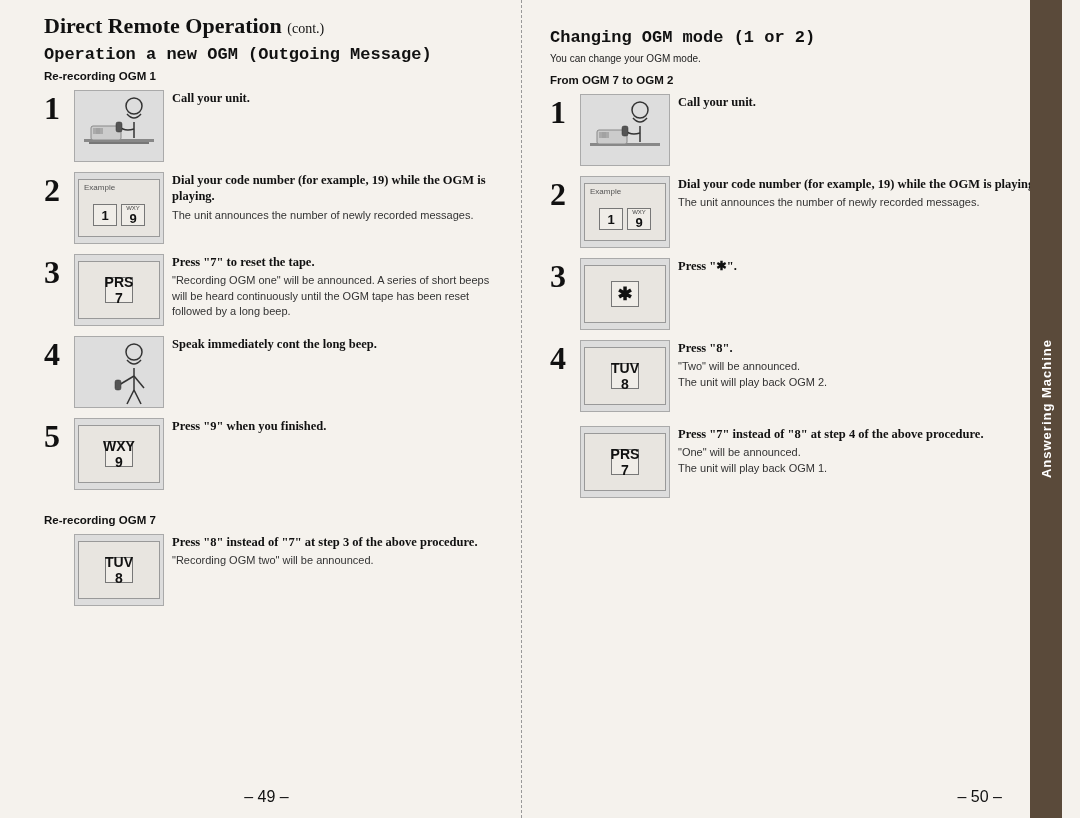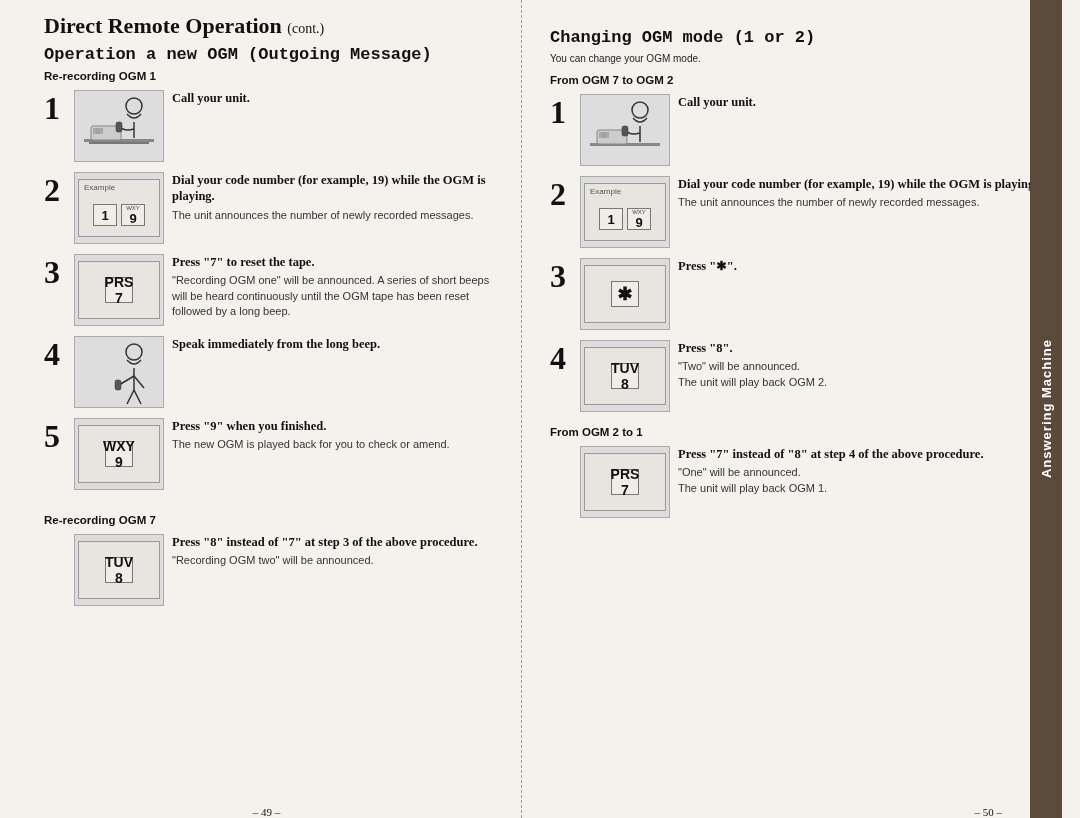--- a/index.html
+++ b/index.html
@@ -159,25 +159,24 @@
       justify-content: center;
       font-size: 14px;
       font-weight: bold;
     }
     .star-key {
       font-size: 18px;
       font-weight: bold;
     }
     .page-number {
       position: absolute;
-      bottom: 0;
+      bottom: 12px;
       left: 50%;
       transform: translateX(-50%);
-      font-size: 11px;
-      font-family: Liberation Serif, serif;
+      font-size: 16px;
     }
     .right-page .page-number {
       left: auto;
       right: 60px;
       transform: none;
     }
     .tab-sidebar {
       width: 32px;
       position: absolute;
       right: 0;
@@ -301,37 +300,36 @@
             <path d="M48 20 Q55 28 62 20" stroke="#333" stroke-width="1.5" fill="none"></path>
             <line x1="55" y1="28" x2="55" y2="50" stroke="#333" stroke-width="1.5"></line>
             <line x1="55" y1="36" x2="40" y2="45" stroke="#333" stroke-width="1.5"></line>
             <rect x="36" y="40" width="6" height="10" rx="2" fill="#555" stroke="#333" stroke-width="0.5"></rect>
             <line x1="55" y1="36" x2="65" y2="48" stroke="#333" stroke-width="1.5"></line>
             <line x1="55" y1="50" x2="48" y2="64" stroke="#333" stroke-width="1.5"></line>
             <line x1="55" y1="50" x2="62" y2="64" stroke="#333" stroke-width="1.5"></line>
           </svg>
         </div>
         <div class="step-text">
-          <div class="step-main">Speak immediately from the long beep.</div>
+          <div class="step-main">Speak immediately cont the long beep.</div>
         </div>
       </div>
 
       <div class="step-row">
         <div class="step-number">5</div>
         <div class="step-image">
           <div class="keypad-box">
             <div class="key-btn-single">
               <span class="key-sub">WXY</span>
               <span>9</span>
             </div>
           </div>
         </div>
         <div class="step-text">
           <div class="step-main">Press "9" when you finished.</div>
-          <div class="step-detail">The new OGM is played back for you to check or amend.</div>
         </div>
       </div>
     </div>
 
     <div class="re-recording-section">
       <div class="sub-heading">Re-recording OGM 7</div>
       <div class="step-row">
         <div style="min-width:22px;"></div>
         <div class="step-image">
           <div class="keypad-box">
@@ -426,21 +424,20 @@
           </div>
         </div>
         <div class="step-text">
           <div class="step-main">Press "8".</div>
           <div class="step-detail">"Two" will be announced.<br>The unit will play back OGM 2.</div>
         </div>
       </div>
     </div>
 
     <div class="from-ogm-section">
-      <div class="sub-heading">From OGM 2 to 1</div>
       <div class="step-row">
         <div style="min-width:22px;"></div>
         <div class="step-image">
           <div class="keypad-box">
             <div class="key-btn-single">
               <span class="key-sub">PRS</span>
               <span>7</span>
             </div>
           </div>
         </div>

